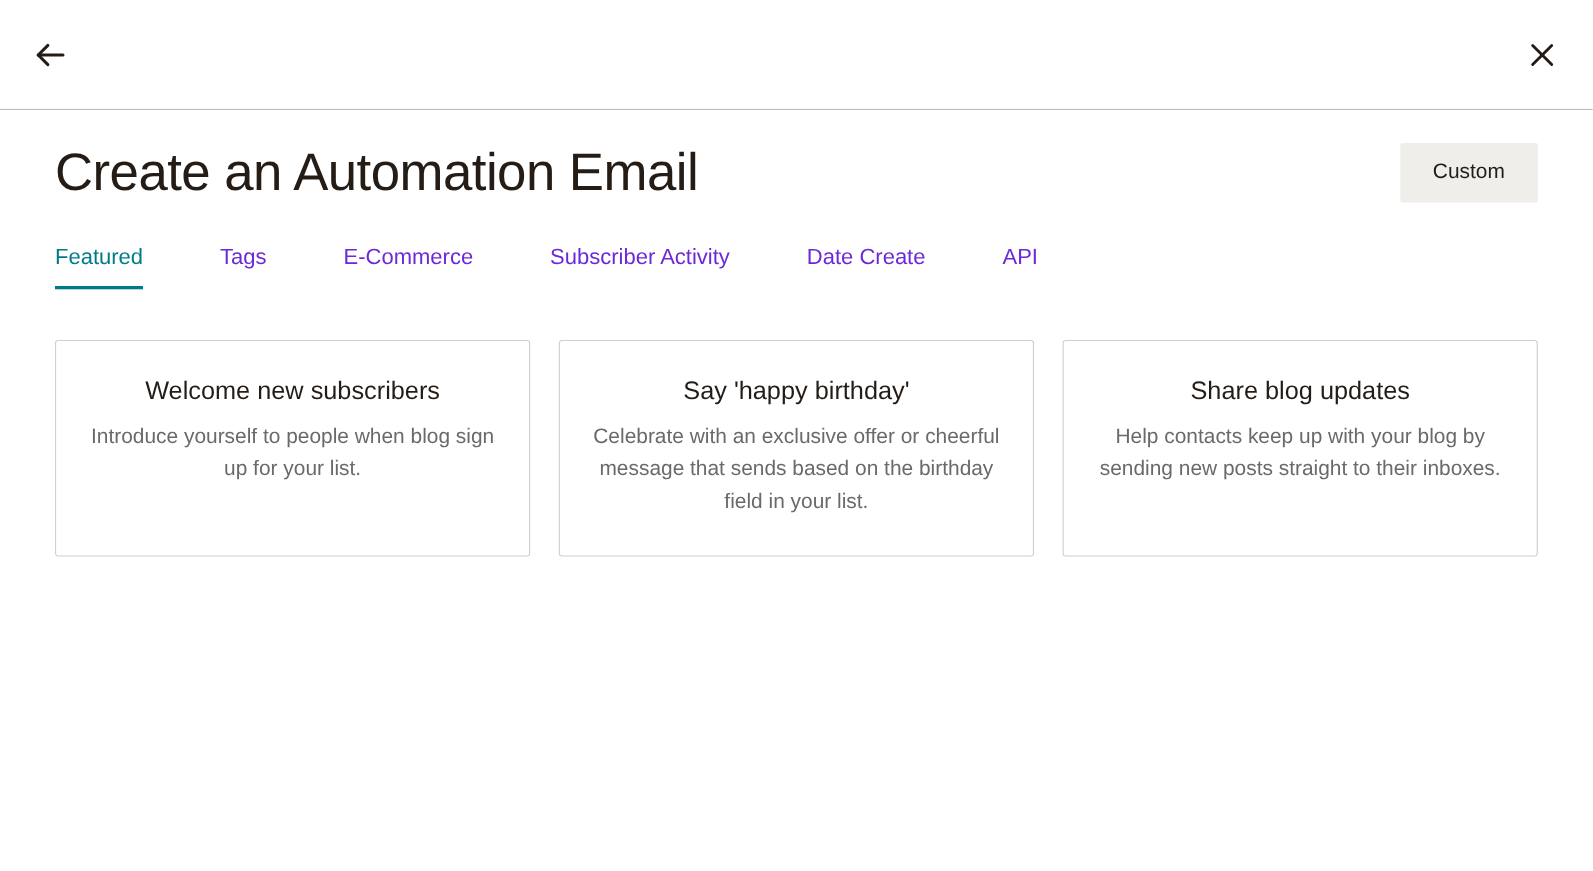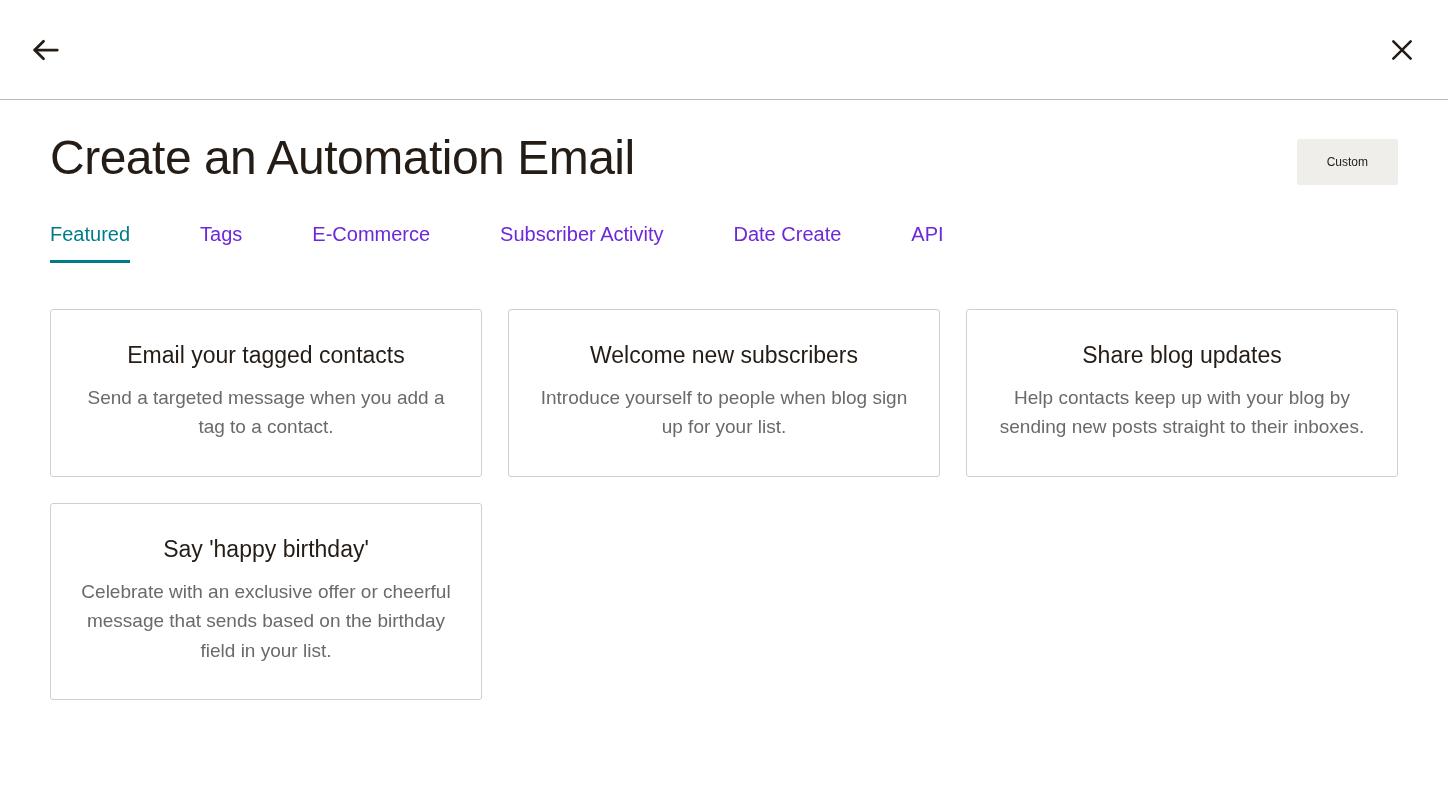--- a/index.html
+++ b/index.html
@@ -38,34 +38,34 @@
     justify-content: center;
     width: 40px;
     height: 40px;
   }
   .content {
     padding: 30px 50px 0 50px;
   }
   .header-row {
     display: flex;
     justify-content: space-between;
-    align-items: flex-end;
+    align-items: flex-start;
     margin-bottom: 38px;
   }
   .page-title {
     font-size: 48px;
     font-weight: 500;
     color: #241c15;
     letter-spacing: -0.5px;
   }
   .custom-btn {
     background: #efeeea;
     border: none;
     padding: 16px 30px;
-    font-size: 12px;
+    font-size: 19px;
     font-weight: 500;
     color: #241c15;
     cursor: pointer;
     border-radius: 2px;
     font-family: inherit;
   }
   .tabs {
     display: flex;
     gap: 70px;
     margin-bottom: 46px;
@@ -136,29 +136,25 @@
     <div class="tab active">Featured</div>
     <div class="tab">Tags</div>
     <div class="tab">E-Commerce</div>
     <div class="tab">Subscriber Activity</div>
     <div class="tab">Date Create</div>
     <div class="tab">API</div>
   </div>
 
   <div class="cards">
     <div class="card">
-      <h3>Email your tagged contacts</h3>
-      <p>Send a targeted message when you add a tag to a contact.</p>
+      <h3>Welcome new subscribers</h3>
+      <p>Introduce yourself to people when blog sign up for your list.</p>
     </div>
     <div class="card">
-      <h3>Welcome new subscribers</h3>
-      <p>Introduce yourself to people when blog sign up for your list.</p>
+      <h3>Say 'happy birthday'</h3>
+      <p>Celebrate with an exclusive offer or cheerful message that sends based on the birthday field in your list.</p>
     </div>
     <div class="card">
       <h3>Share blog updates</h3>
       <p>Help contacts keep up with your blog by sending new posts straight to their inboxes.</p>
     </div>
-    <div class="card">
-      <h3>Say 'happy birthday'</h3>
-      <p>Celebrate with an exclusive offer or cheerful message that sends based on the birthday field in your list.</p>
-    </div>
   </div>
 </div>
 
 </body></html>

